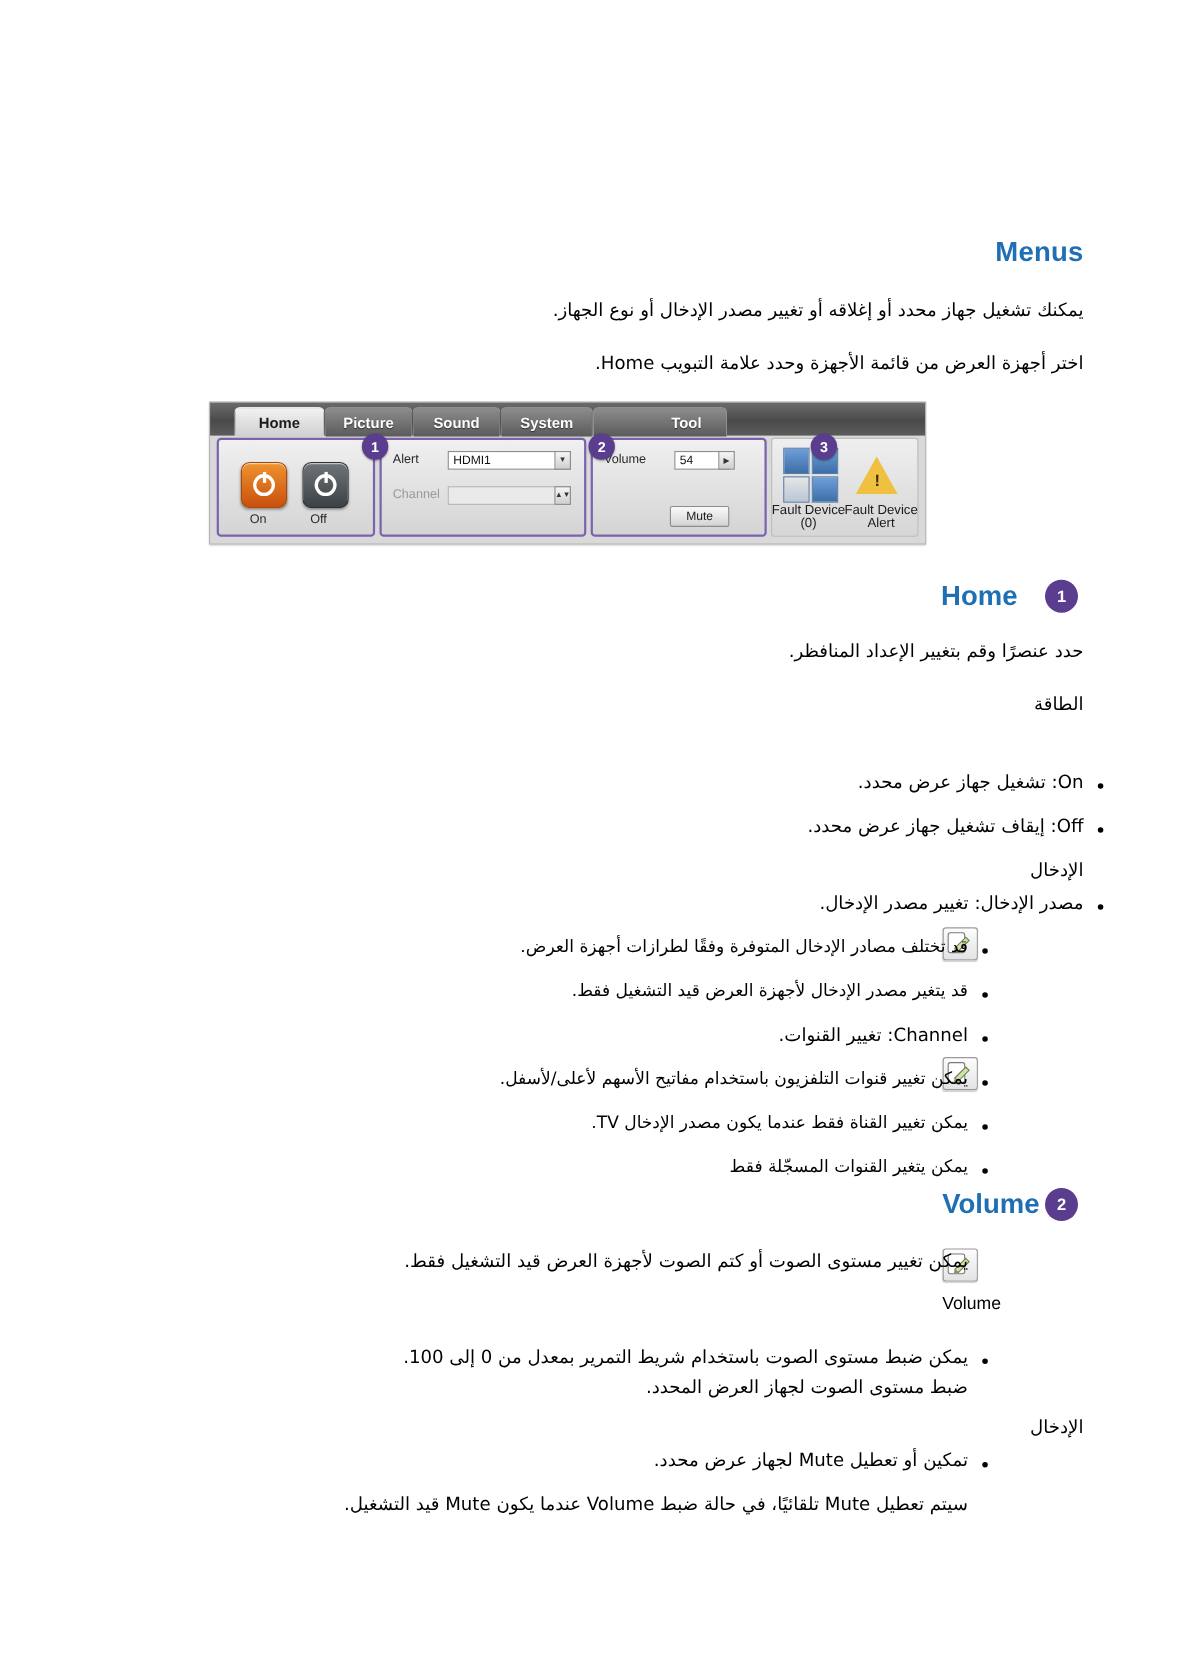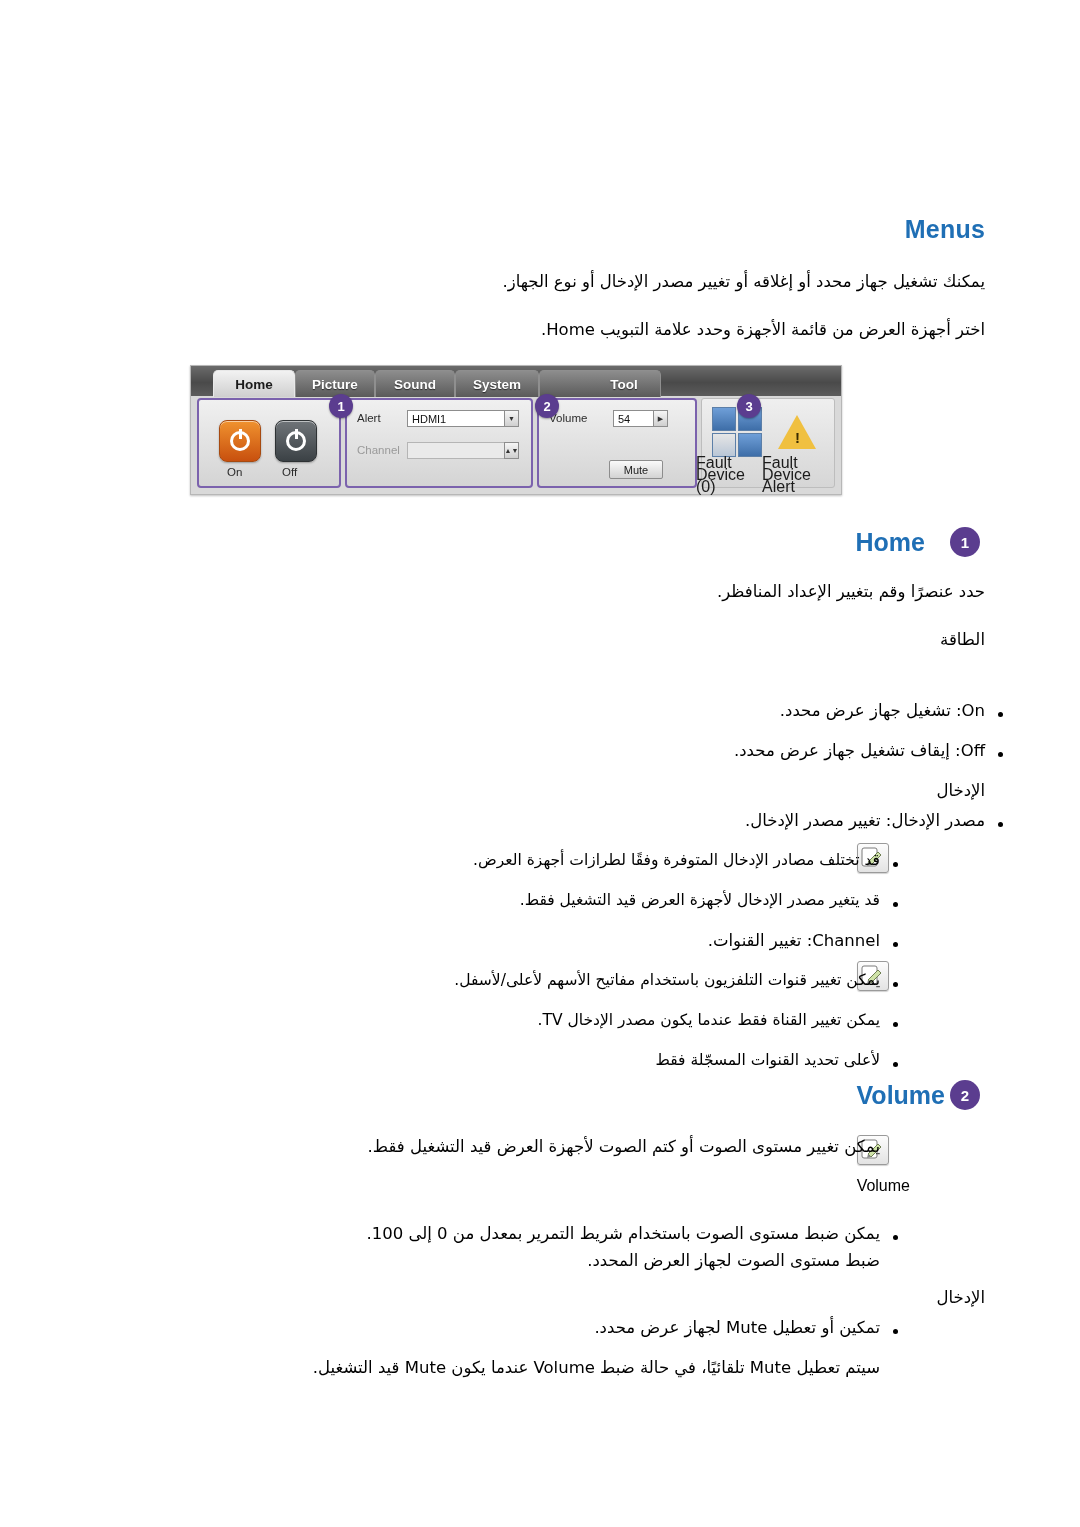--- a/index.html
+++ b/index.html
@@ -234,23 +234,23 @@
     box-sizing: border-box;
   }
   .tile {
     position: absolute;
     width: 24px; height: 24px;
     border: 1px solid #5c7fa8;
     box-sizing: border-box;
   }
   .fault-caption {
     position: absolute;
-    font-size: 16px;
+    font-size: 12px;
     color: #1b1b1b;
-    text-align: left;
+    text-align: center;
     width: 78px;
     line-height: 12px;
   }
 </style>
 </head>
 <body>
 
 <div class="page">
 
   <div class="h-menus">Menus</div>
@@ -355,21 +355,21 @@
       <rect x="4" y="4" width="15" height="18" rx="2" fill="#ffffff" stroke="#7b7b7b"></rect>
       <path d="M10 18 L20 8 L23 11 L13 21 Z" fill="#cfe3a8" stroke="#6f7f52"></path>
       <path d="M10 18 L9 22 L13 21 Z" fill="#8a8a8a"></path>
     </svg>
   </div>
   <div class="bullet" style="right:182px; top:982px;"></div>
   <div class="ar small" style="right:200px; top:971px;">يمكن تغيير قنوات التلفزيون باستخدام مفاتيح الأسهم لأعلى/لأسفل.</div>
   <div class="bullet" style="right:182px; top:1022px;"></div>
   <div class="ar small" style="right:200px; top:1011px;">يمكن تغيير القناة فقط عندما يكون مصدر الإدخال TV.</div>
   <div class="bullet" style="right:182px; top:1062px;"></div>
-  <div class="ar small" style="right:200px; top:1051px;">لأعلى تحديد القنوات المسجّلة فقط</div>
+  <div class="ar small" style="right:200px; top:1051px;">يمكن يتغير القنوات المسجّلة فقط</div>
 
   <div class="h-section h-volume">Volume</div>
   <div class="badge-circle badge-volume">2</div>
 
   <div class="note-icon" style="left:857px; top:1135px;">
     <svg width="28" height="26" viewBox="0 0 28 26" aria-hidden="true">
       <rect x="4" y="4" width="15" height="18" rx="2" fill="#ffffff" stroke="#7b7b7b"></rect>
       <path d="M10 18 L20 8 L23 11 L13 21 Z" fill="#cfe3a8" stroke="#6f7f52"></path>
       <path d="M10 18 L9 22 L13 21 Z" fill="#8a8a8a"></path>
     </svg>

